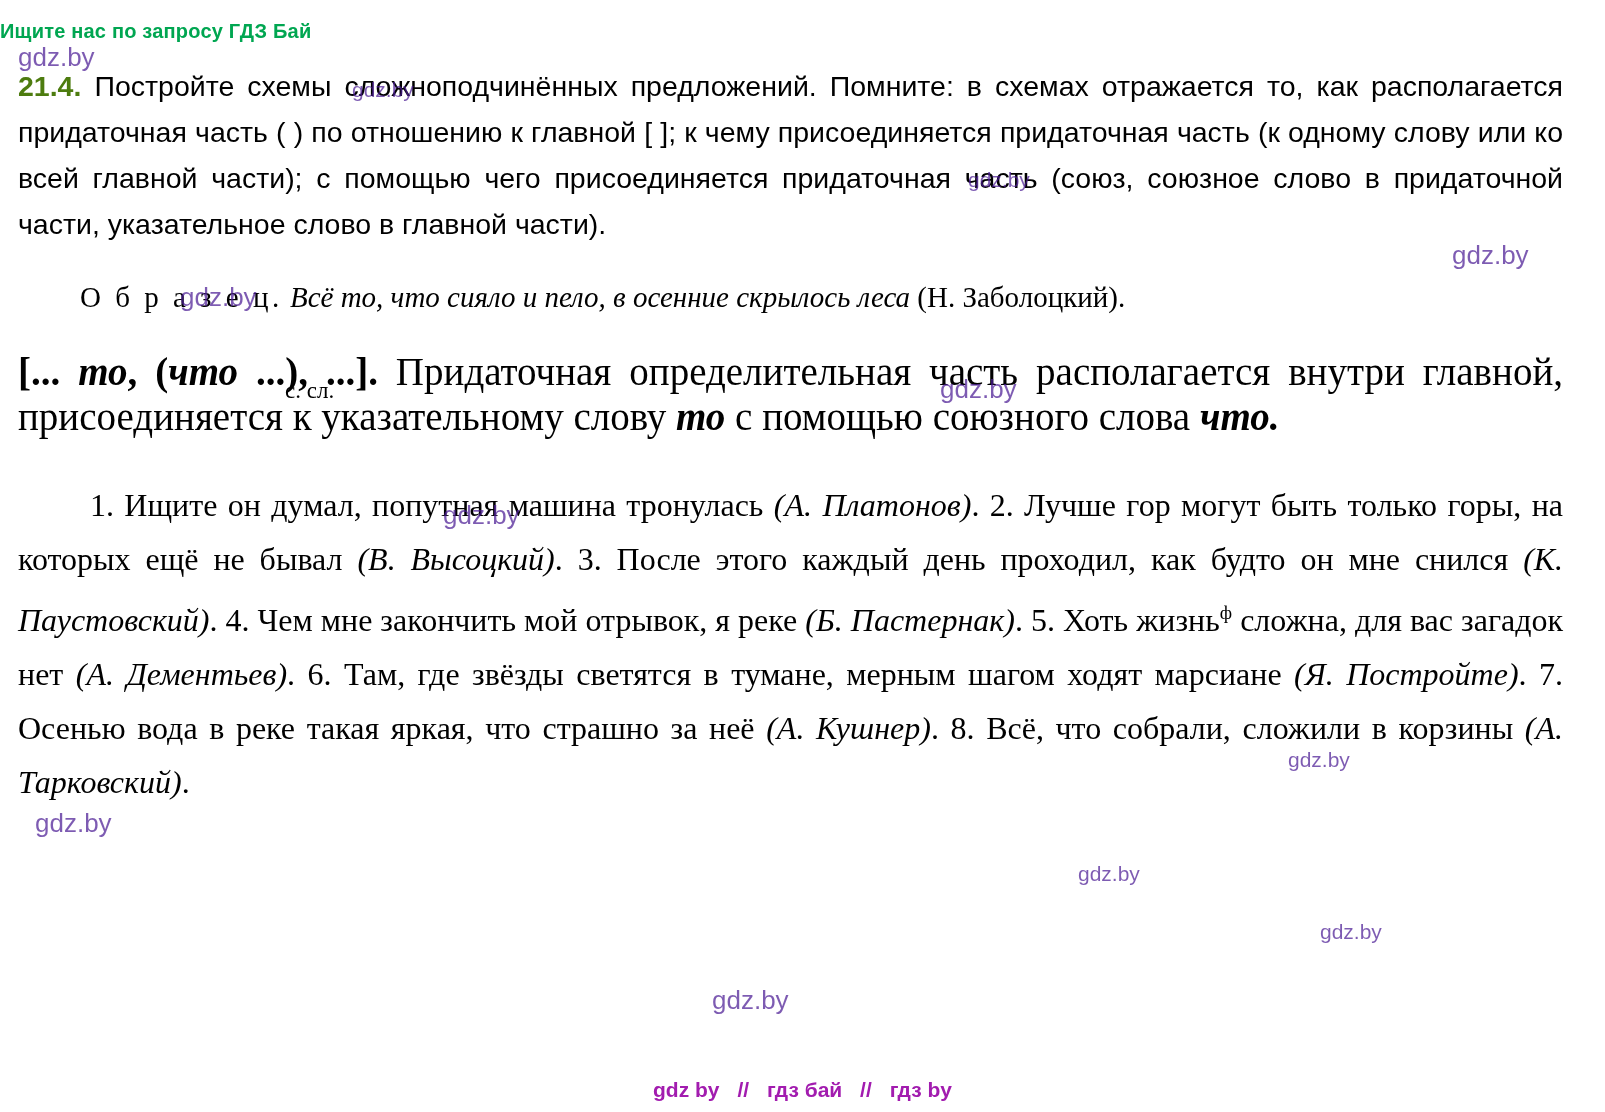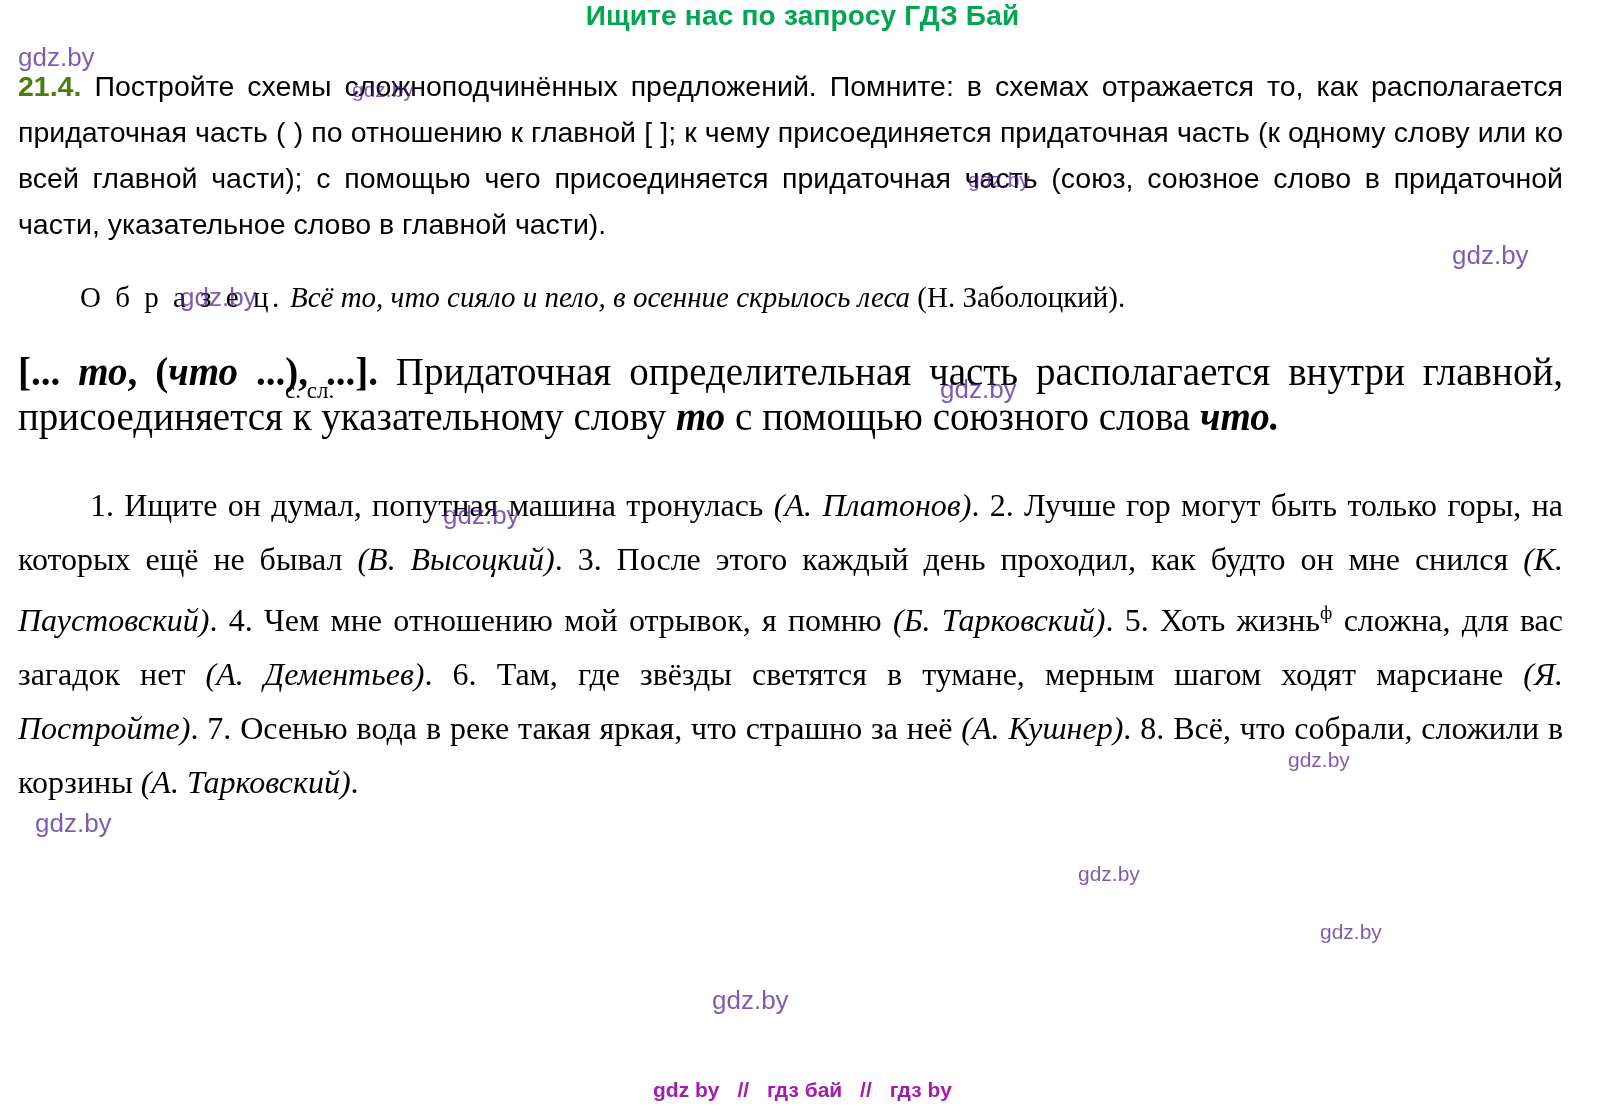--- a/index.html
+++ b/index.html
@@ -17,27 +17,26 @@
   }
   .page {
     position: relative;
     width: 1605px;
     height: 1112px;
     box-sizing: border-box;
   }
   
   .top-banner {
     position: absolute;
-    top: 0;
+    top: 20px;
     left: 0;
     width: 100%;
-    text-align: center;
     color: #00a651;
     font-family: "Liberation Sans", sans-serif;
-    font-size: 28px;
+    font-size: 20px;
     font-weight: bold;
     letter-spacing: 0.2px;
   }
   
   .bottom-banner {
     position: absolute;
     bottom: 10px;
     left: 0;
     width: 100%;
     text-align: center;
@@ -151,21 +150,21 @@
     </p>
 
     <p class="scheme-para">
       <span class="scheme"><span>[... </span><i>то</i><span>, (</span><i>что</i><span> ...), ...].</span></span><span> Придаточная определительная часть располагается внутри главной, присоединяется к указательному слову </span><b><i>то</i></b><span> с помощью союзного слова </span><b><i>что.</i></b>
     </p>
 
     <p class="sentences">
       <span><span>1.</span><span> Ищите он думал, попутная машина тронулась </span><i>(А. Платонов)</i><span>.</span></span>
       <span><span>2.</span><span> Лучше гор могут быть только горы, на которых ещё не бывал </span><i>(В. Высоцкий)</i><span>.</span></span>
       <span><span>3.</span><span> После этого каждый день проходил, как будто он мне снился </span><i>(К. Паустовский)</i><span>.</span></span>
-      <span><span>4.</span><span> Чем мне отношению мой отрывок, я помню </span><i>(Б. Тарковский)</i><span>.</span></span>
+      <span><span>4.</span><span> Чем мне закончить мой отрывок, я реке </span><i>(Б. Пастернак)</i><span>.</span></span>
       <span><span>5.</span> Хоть жизнь<span class="sup">ф</span> сложна, для вас загадок нет <i>(А. Дементьев)</i><span>.</span></span>
       <span><span>6.</span><span> Там, где звёзды светятся в тумане, мерным шагом ходят марсиане </span><i>(Я. Постройте)</i><span>.</span></span>
       <span><span>7.</span><span> Осенью вода в реке такая яркая, что страшно за неё </span><i>(А. Кушнер)</i><span>.</span></span>
       <span><span>8.</span><span> Всё, что собрали, сложили в корзины </span><i>(А. Тарковский)</i><span>.</span></span>
     </p>
 
   </div>
 
   <div class="cs-label">с. сл.</div>
 

